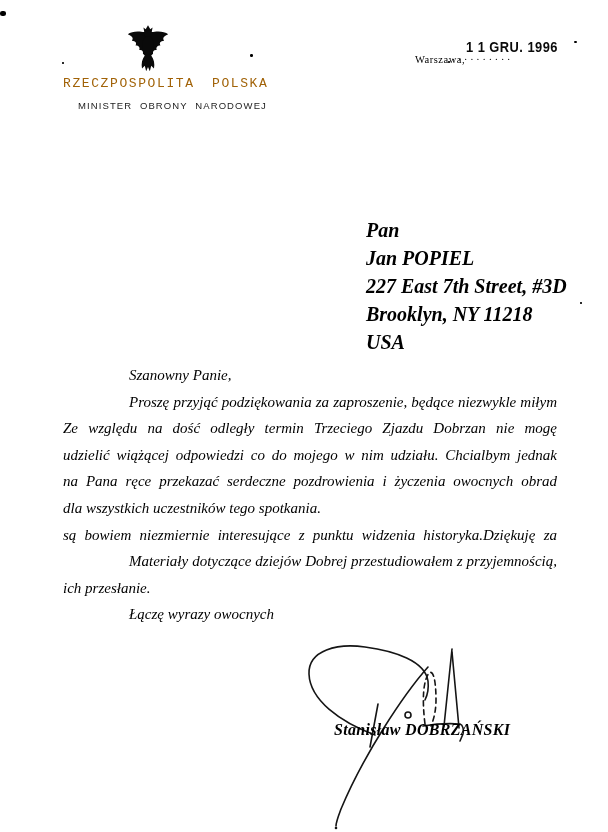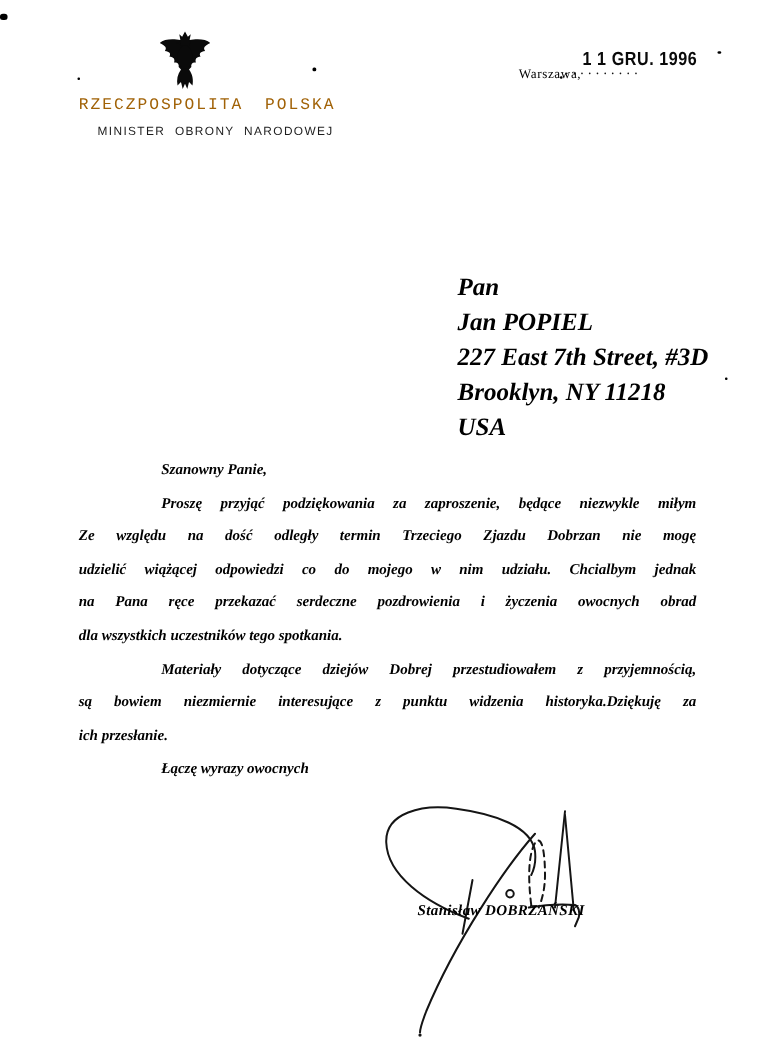--- a/index.html
+++ b/index.html
@@ -30,30 +30,30 @@
   .place{position:absolute; left:415px; top:54px; font-size:10.5px; letter-spacing:.5px;}
   .dots{position:absolute; left:452px; top:50px; font-size:11px; letter-spacing:3.4px; color:#111;}
   
   .address{
     position:absolute; left:366px; top:216px;
     font-weight:700; font-style:italic; font-size:20px; line-height:28px;
   }
   
   .body{
     position:absolute; left:63px; top:362px; width:494px;
-    font-weight:700; font-style:italic; font-size:12px; line-height:26.6px;
+    font-weight:400; font-style:italic; font-size:15px; line-height:26.6px;
   }
   .ln{min-height:26.6px;}
   .jl{text-align:justify; text-align-last:justify;}
   .ind{text-indent:66px;}
   
   .sig-svg{position:absolute; left:288px; top:638px; width:235px; height:194px;}
   .sig-name{
     position:absolute; left:334px; top:721px;
-    font-weight:700; font-style:italic; font-size:12px; letter-spacing:.3px;
+    font-weight:700; font-style:italic; font-size:16px; letter-spacing:.3px;
   }
   
   .speck{position:absolute; background:#000; border-radius:40%;}
   .s1{left:0px;  top:11px;  width:6px; height:5px;}
   .s2{left:250px;top:54px;  width:3px; height:3px;}
   .s3{left:62px; top:62px;  width:2px; height:2px;}
   .s4{left:574px;top:41px;  width:3px; height:2px;}
   .s5{left:580px;top:302px; width:2px; height:2px;}
   .s6{left:448px;top:61px;  width:2px; height:2px;}
 </style>
@@ -102,22 +102,22 @@
     <div>USA</div>
   </div>
 
   <div class="body">
     <div class="ln ind">Szanowny Panie,</div>
     <div class="ln ind jl">Proszę przyjąć podziękowania za zaproszenie, będące niezwykle miłym</div>
     <div class="ln jl">Ze względu na dość odległy termin Trzeciego Zjazdu Dobrzan nie mogę</div>
     <div class="ln jl">udzielić  wiążącej odpowiedzi co do mojego w nim udziału. Chcialbym jednak</div>
     <div class="ln jl">na Pana ręce przekazać serdeczne pozdrowienia i życzenia owocnych obrad</div>
     <div class="ln">dla wszystkich uczestników tego spotkania.</div>
+    <div class="ln jl">są bowiem niezmiernie interesujące z punktu widzenia historyka.Dziękuję  za</div>
     <div class="ln ind jl">Materiały dotyczące dziejów Dobrej przestudiowałem z  przyjemnością,</div>
-    <div class="ln jl">są bowiem niezmiernie interesujące z punktu widzenia historyka.Dziękuję  za</div>
     <div class="ln">ich przesłanie.</div>
     <div class="ln ind">Łączę wyrazy owocnych</div>
   </div>
 
   <svg class="sig-svg" viewBox="0 0 235 194" xmlns="http://www.w3.org/2000/svg" fill="none" stroke="#151515" stroke-width="1.6" stroke-linecap="round">
     <path d="M87 97 C52 84 22 62 21 36 C20 12 50 5 77 9 C107 13 137 23 140 43 C141 52 139 58 137 62"></path>
     <path d="M140 29 C116 56 76 116 53 171 C50 179 48 184 48 188"></path>
     <path d="M90 66 L82 109"></path>
     <path d="M137 86 C134 62 135 43 141 35 C146 31 148 46 148 62 C148 72 146 81 143 88" stroke-dasharray="5 4"></path>
     <path d="M164 11 L156 88"></path>

